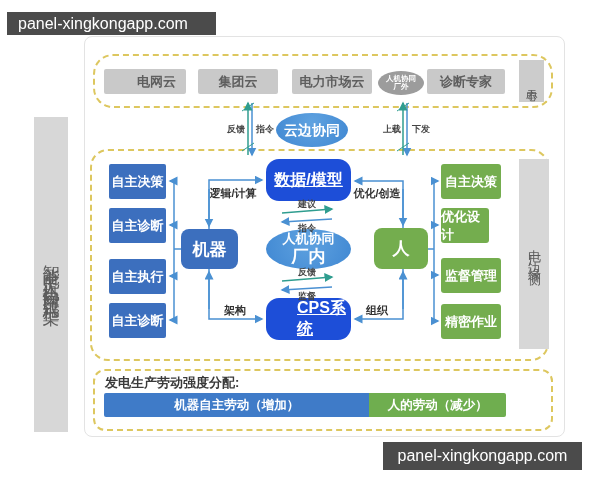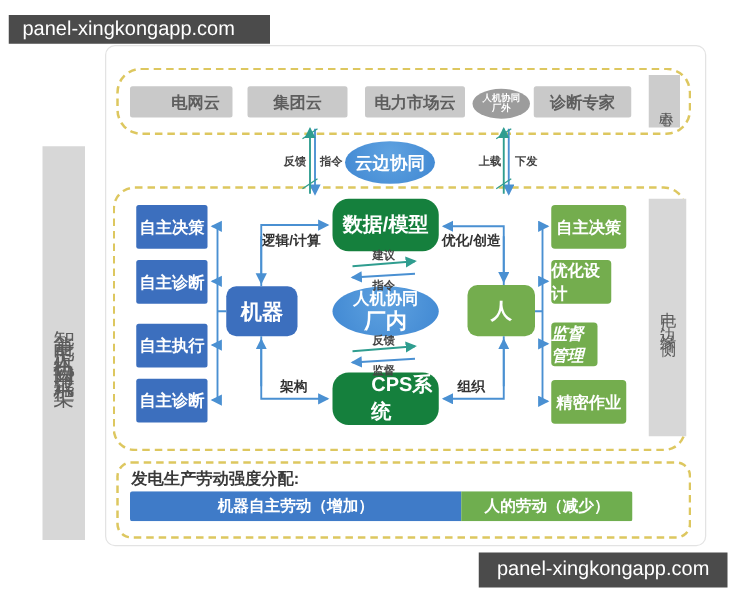--- a/index.html
+++ b/index.html
@@ -18,22 +18,22 @@
   
   .dashed{border:2px dashed #ddc75f;border-radius:16px;background:transparent;}
 
   
   .gbox{background:#c9c9c9;color:#5e5e5e;font-weight:bold;font-size:13px;
     display:flex;align-items:center;justify-content:center;border-radius:2px;}
 
   
   .bbox{background:#3c6fbe;color:#fff;font-weight:bold;font-size:13px;
     display:flex;align-items:center;justify-content:center;border-radius:2px;}
-  .bbig{background:#15803d;color:#fff;font-weight:bold;font-size:16px;
-    display:flex;align-items:center;justify-content:center;border-radius:13px;}
+  .bbig{background:#1d4ed8;color:#fff;font-weight:bold;font-size:16px;
+    display:flex;align-items:center;justify-content:center;border-radius:13px;text-decoration:underline;}
   
   .grbox{background:#74ad4e;color:#fff;font-weight:bold;font-size:13px;
     display:flex;align-items:center;justify-content:center;border-radius:3px;}
 
   
   .bell{background:radial-gradient(circle at 50% 30%, #5fa2e0, #3f87d2);
     color:#fff;font-weight:bold;border-radius:50%;
     display:flex;flex-direction:column;align-items:center;justify-content:center;
     text-align:center;line-height:1.15;}
   .gell{background:#9c9c9c;color:#fff;font-weight:bold;border-radius:50%;
@@ -112,21 +112,21 @@
     <span style="font-size:13px;">人机协同</span>
     <span style="font-size:17px;">厂内</span>
   </div>
 
   <div class="abs bbig" style="left:181px;top:261px;width:85px;height:42px;padding-left:31px;">CPS系统</div>
 
   <div class="abs grbox" style="left:289px;top:191px;width:54px;height:41px;font-size:17px;border-radius:8px;">人</div>
 
   <div class="abs grbox" style="left:356px;top:127px;width:60px;height:35px;">自主决策</div>
   <div class="abs grbox" style="left:356px;top:171px;width:48px;height:35px;">优化设计</div>
-  <div class="abs grbox" style="left:356px;top:221px;width:37px;height:35px;font-style:italic;">监督管理</div>
+  <div class="abs grbox" style="left:356px;top:221px;width:60px;height:35px;">监督管理</div>
   <div class="abs grbox" style="left:356px;top:267px;width:60px;height:35px;">精密作业</div>
 
   <div class="abs vbar" style="left:434px;top:122px;width:30px;height:190px;">
     <span class="vtext" style="font-size:13px;letter-spacing:6px;">电厂边缘侧</span>
   </div>
 
   <div class="abs mlbl" style="left:118px;top:150px;width:60px;">逻辑/计算</div>
   <div class="abs mlbl" style="left:262px;top:150px;width:60px;">优化/创造</div>
   <div class="abs mlbl" style="left:120px;top:267px;width:60px;">架构</div>
   <div class="abs mlbl" style="left:262px;top:267px;width:60px;">组织</div>

